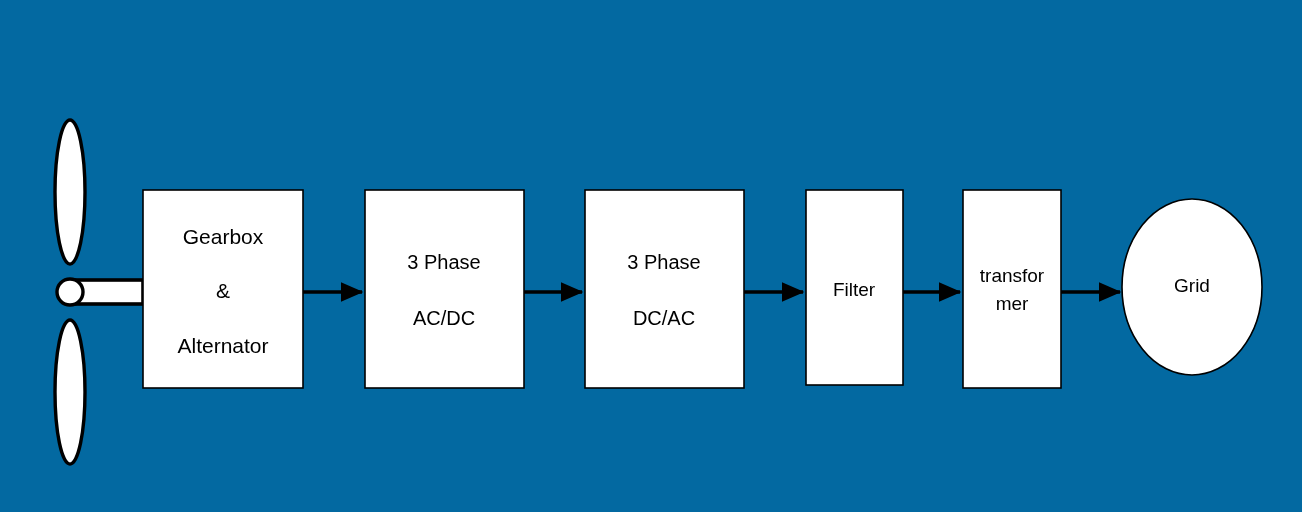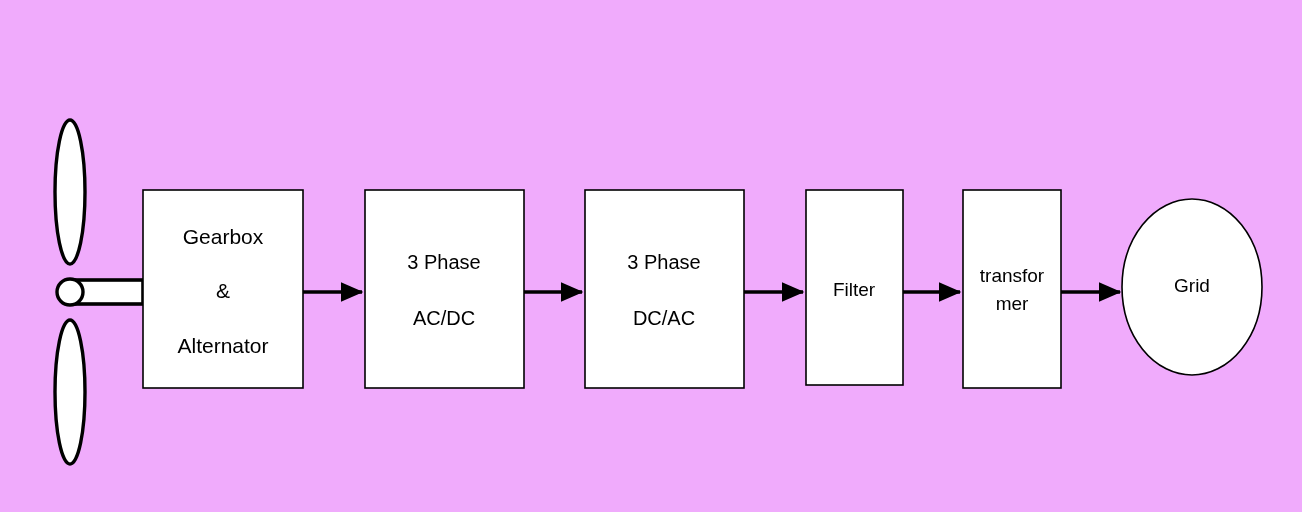--- a/index.html
+++ b/index.html
@@ -10,21 +10,21 @@
   body {
     width: 1302px;
     height: 512px;
     font-family: "Liberation Sans", sans-serif;
     overflow: hidden;
   }
   #diagram-root {
     position: relative;
     width: 1302px;
     height: 512px;
-    background: #f0abfc;
+    background: #0369a1;
   }
   svg#diagram-svg {
     display: block;
     width: 1302px;
     height: 512px;
   }
   .node-shape {
     fill: #ffffff;
     stroke: #000000;
     stroke-width: 1.6;

